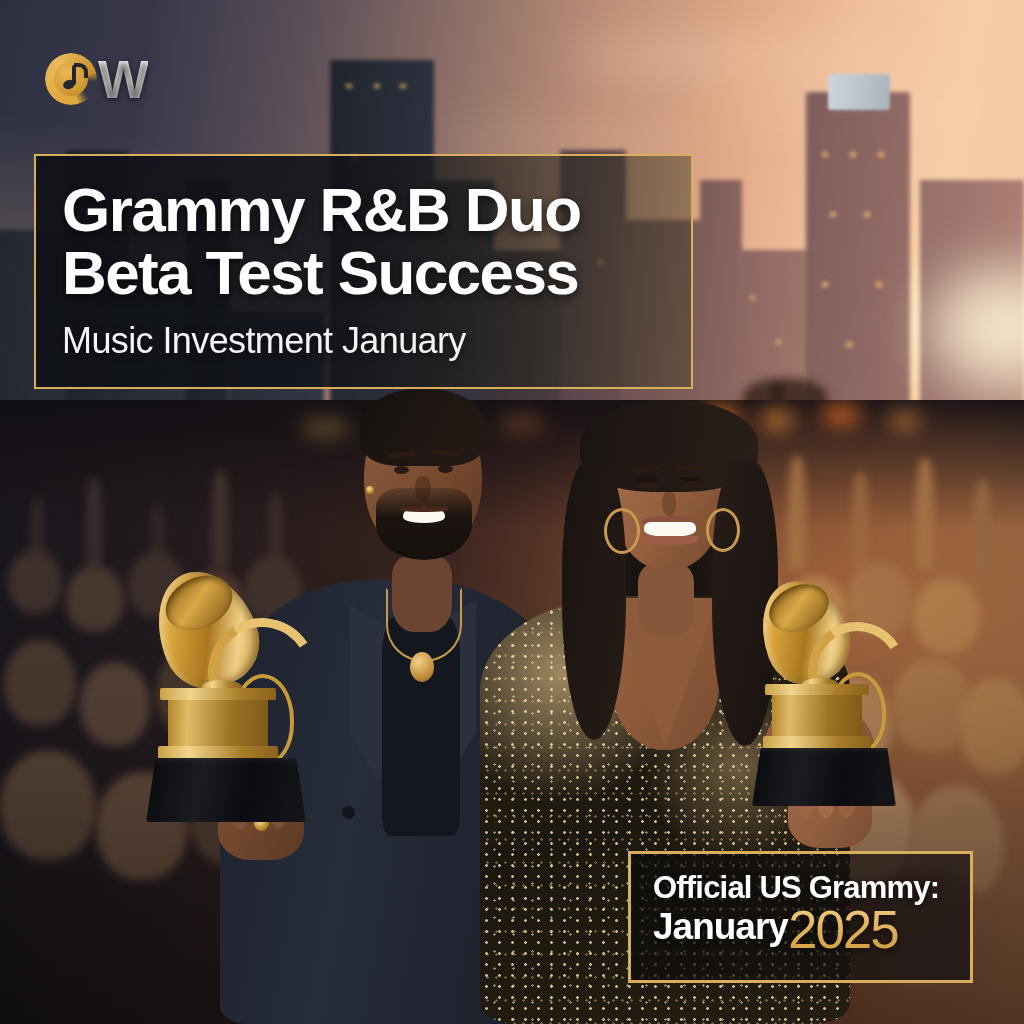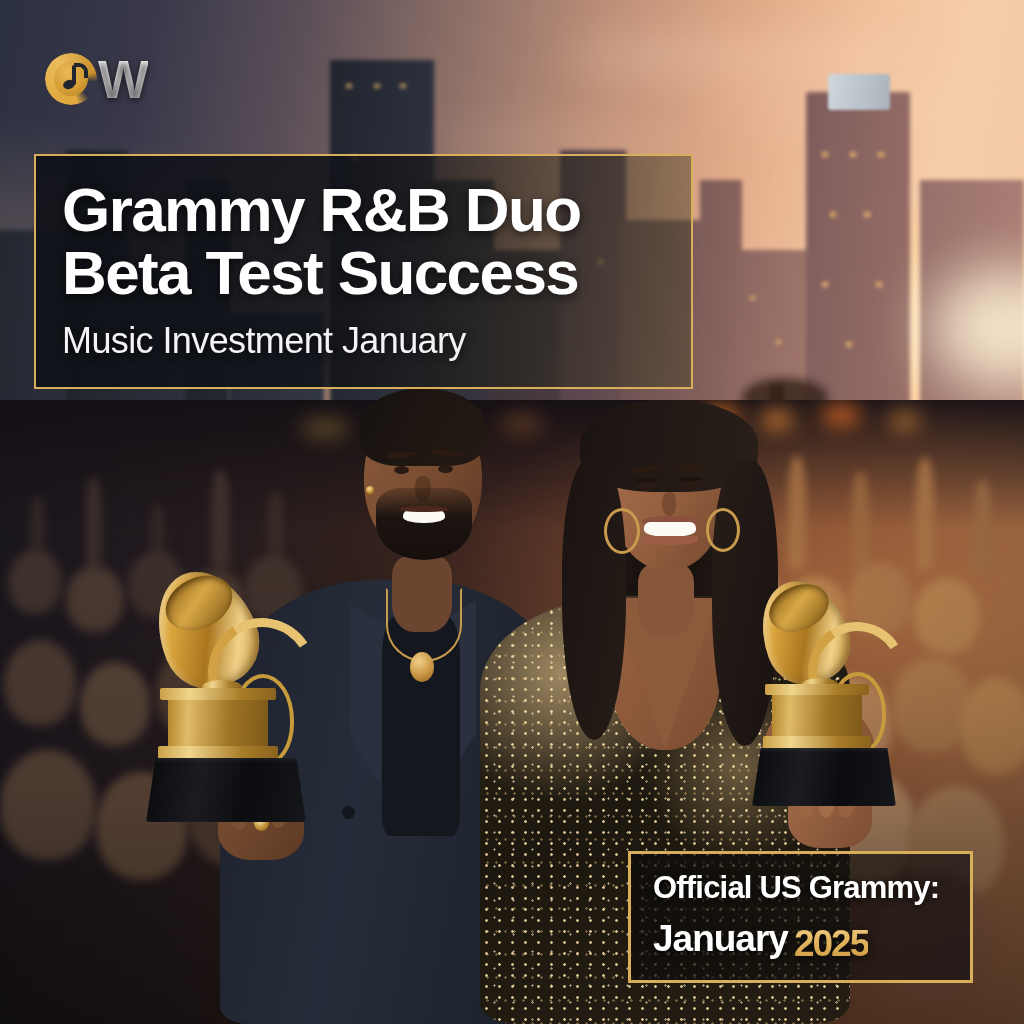--- a/index.html
+++ b/index.html
@@ -330,35 +330,34 @@
   .lc-top {
     font-weight: 700;
     font-size: 31px;
     letter-spacing: -.8px;
     color: #fff;
     text-shadow: 0 2px 7px rgba(0,0,0,.8);
     white-space: nowrap;
   }
   .lc-bot {
     display: flex;
-    align-items: flex-end;
-    gap: 6px;
-    margin-top: 12px;
+    align-items: flex-start;
+    margin-top: 0;
     white-space: nowrap;
   }
   .lc-month {
     font-weight: 700;
     font-size: 37px;
     letter-spacing: -1px;
     color: #fff;
     text-shadow: 0 2px 7px rgba(0,0,0,.8);
   }
   .lc-year {
-    font-weight: 700;
-    font-size: 37px;
+    font-weight: 400;
+    font-size: 53px;
     letter-spacing: -2px;
     line-height: .9;
     background: linear-gradient(178deg, #f0ce83 0%, #e2b55f 42%, #cf9c40 100%);
     -webkit-background-clip: text;
     background-clip: text;
     color: transparent;
     filter: drop-shadow(0 2px 5px rgba(0,0,0,.7));
   }
 </style>
 </head>

